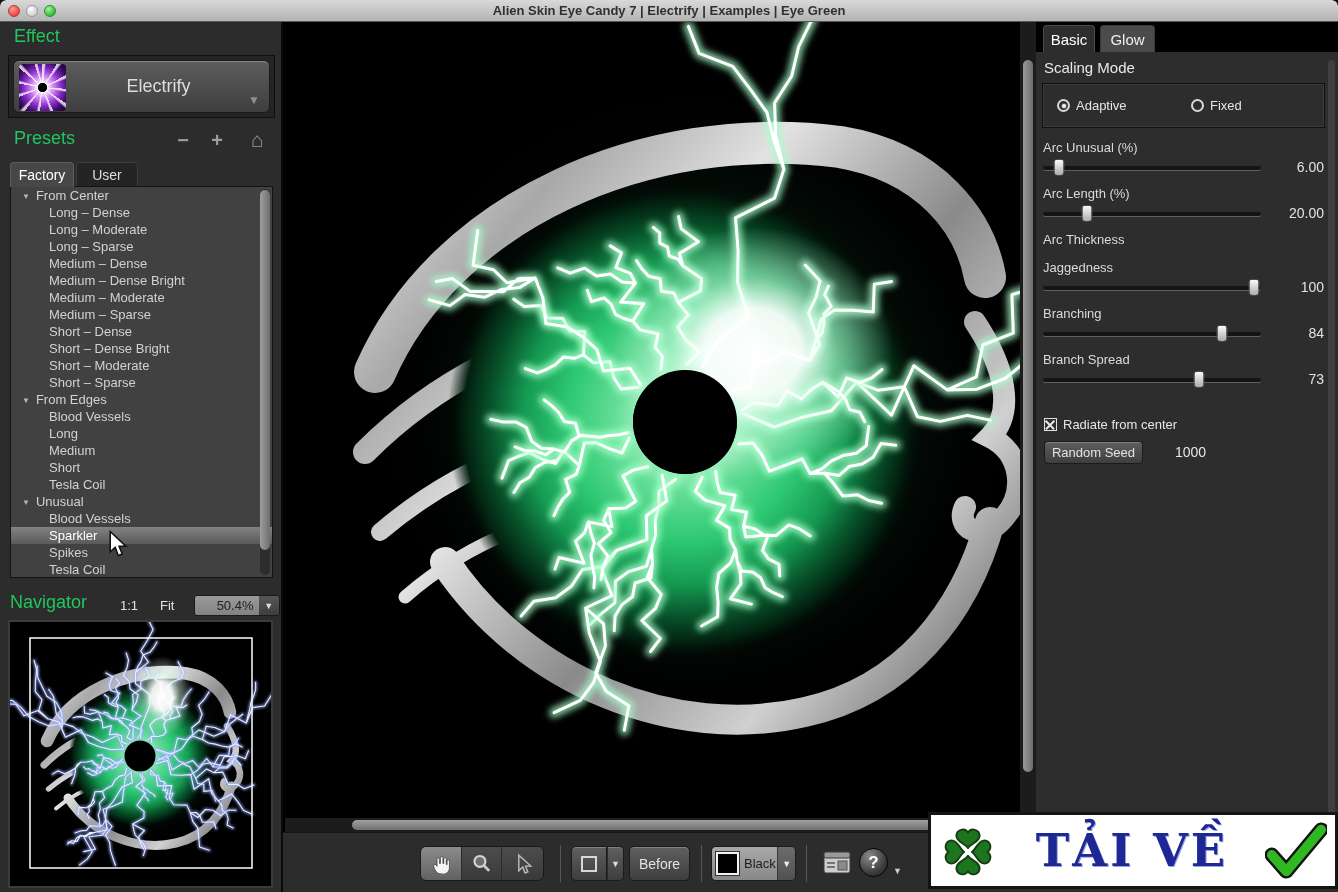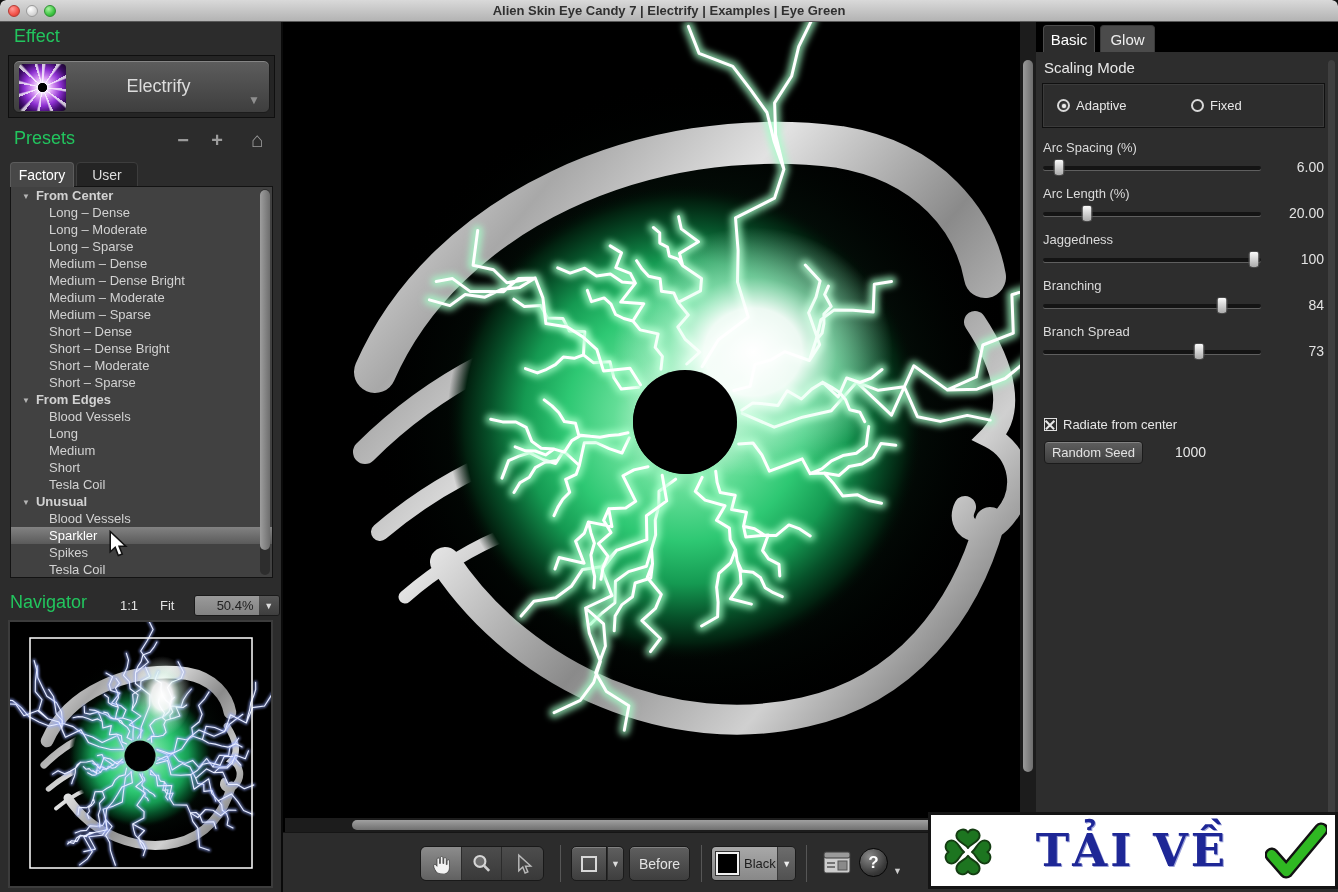--- a/index.html
+++ b/index.html
@@ -39,21 +39,21 @@
     text-align:center;font-weight:bold;}
   .icon-minus{left:172px;} .icon-plus{left:206px;} .icon-home{left:246px;font-weight:normal;font-size:21px;}
 
   .preset-tab{position:absolute;top:140px;height:25px;border-radius:4px 4px 0 0;font-size:14px;
     display:flex;align-items:center;justify-content:center;}
   .preset-tab.active{left:10px;width:64px;background:#474747;color:#fff;border:1px solid #5c5c5c;border-bottom:none;z-index:2;}
   .preset-tab.inactive{left:76px;width:62px;background:#242424;color:#dedede;border:1px solid #3d3d3d;}
 
   .preset-list{position:absolute;left:10px;top:164px;width:263px;height:392px;background:#414141;
     border:1px solid #131313;overflow:hidden;}
-  .tree-group-row{height:17px;line-height:17px;font-size:13px;color:#d2d2d2;padding-left:11px;white-space:nowrap;font-weight:bold;}
+  .tree-group-row{height:17px;line-height:17px;font-size:13px;color:#d2d2d2;padding-left:11px;white-space:nowrap;}
   .tree-group-row .tri{display:inline-block;font-size:8px;color:#b5b5b5;margin-right:6px;vertical-align:1px;}
   .tree-item{height:17px;line-height:17px;font-size:13px;color:#d2d2d2;padding-left:38px;white-space:nowrap;}
   .tree-item.selected{background:linear-gradient(#828282,#5a5a5a);color:#fff;}
   .list-scrollbar{position:absolute;right:2px;top:2px;width:10px;height:386px;background:#2d2d2d;border-radius:5px;}
   .list-scrollbar .thumb{position:absolute;left:0;top:1px;width:10px;height:360px;border-radius:5px;
     background:linear-gradient(90deg,#9e9e9e,#6e6e6e);}
 
   .nav-header{position:absolute;left:10px;top:570px;}
   .nav-11{position:absolute;left:120px;top:576px;font-size:13px;color:#e3e3e3;}
   .nav-fit{position:absolute;left:160px;top:576px;font-size:13px;color:#e3e3e3;}
@@ -432,38 +432,39 @@
           <div class="radio sel"></div>
           <div class="radio-label">Adaptive</div>
         </div>
         <div class="radio-opt">
           <div class="radio"></div>
           <div class="radio-label">Fixed</div>
         </div>
       </div>
       <div class="sliders">
           <div class="slider-block">
-            <div class="slider-label">Arc Spacing (%)</div>
+            <div class="slider-label">Arc Unusual (%)</div>
             <div class="slider-row">
               <div class="slider-track">
                 <div class="slider-thumb" style="left: 7.5%;"></div>
               </div>
               <div class="slider-value">6.00</div>
             </div>
           </div>
           <div class="slider-block">
             <div class="slider-label">Arc Length (%)</div>
             <div class="slider-row">
               <div class="slider-track">
                 <div class="slider-thumb" style="left: 20%;"></div>
               </div>
               <div class="slider-value">20.00</div>
             </div>
           </div>
           <div class="slider-block">
+            <div class="slider-label">Arc Thickness</div>
           </div>
           <div class="slider-block">
             <div class="slider-label">Jaggedness</div>
             <div class="slider-row">
               <div class="slider-track">
                 <div class="slider-thumb" style="left: 97%;"></div>
               </div>
               <div class="slider-value">100</div>
             </div>
           </div>

